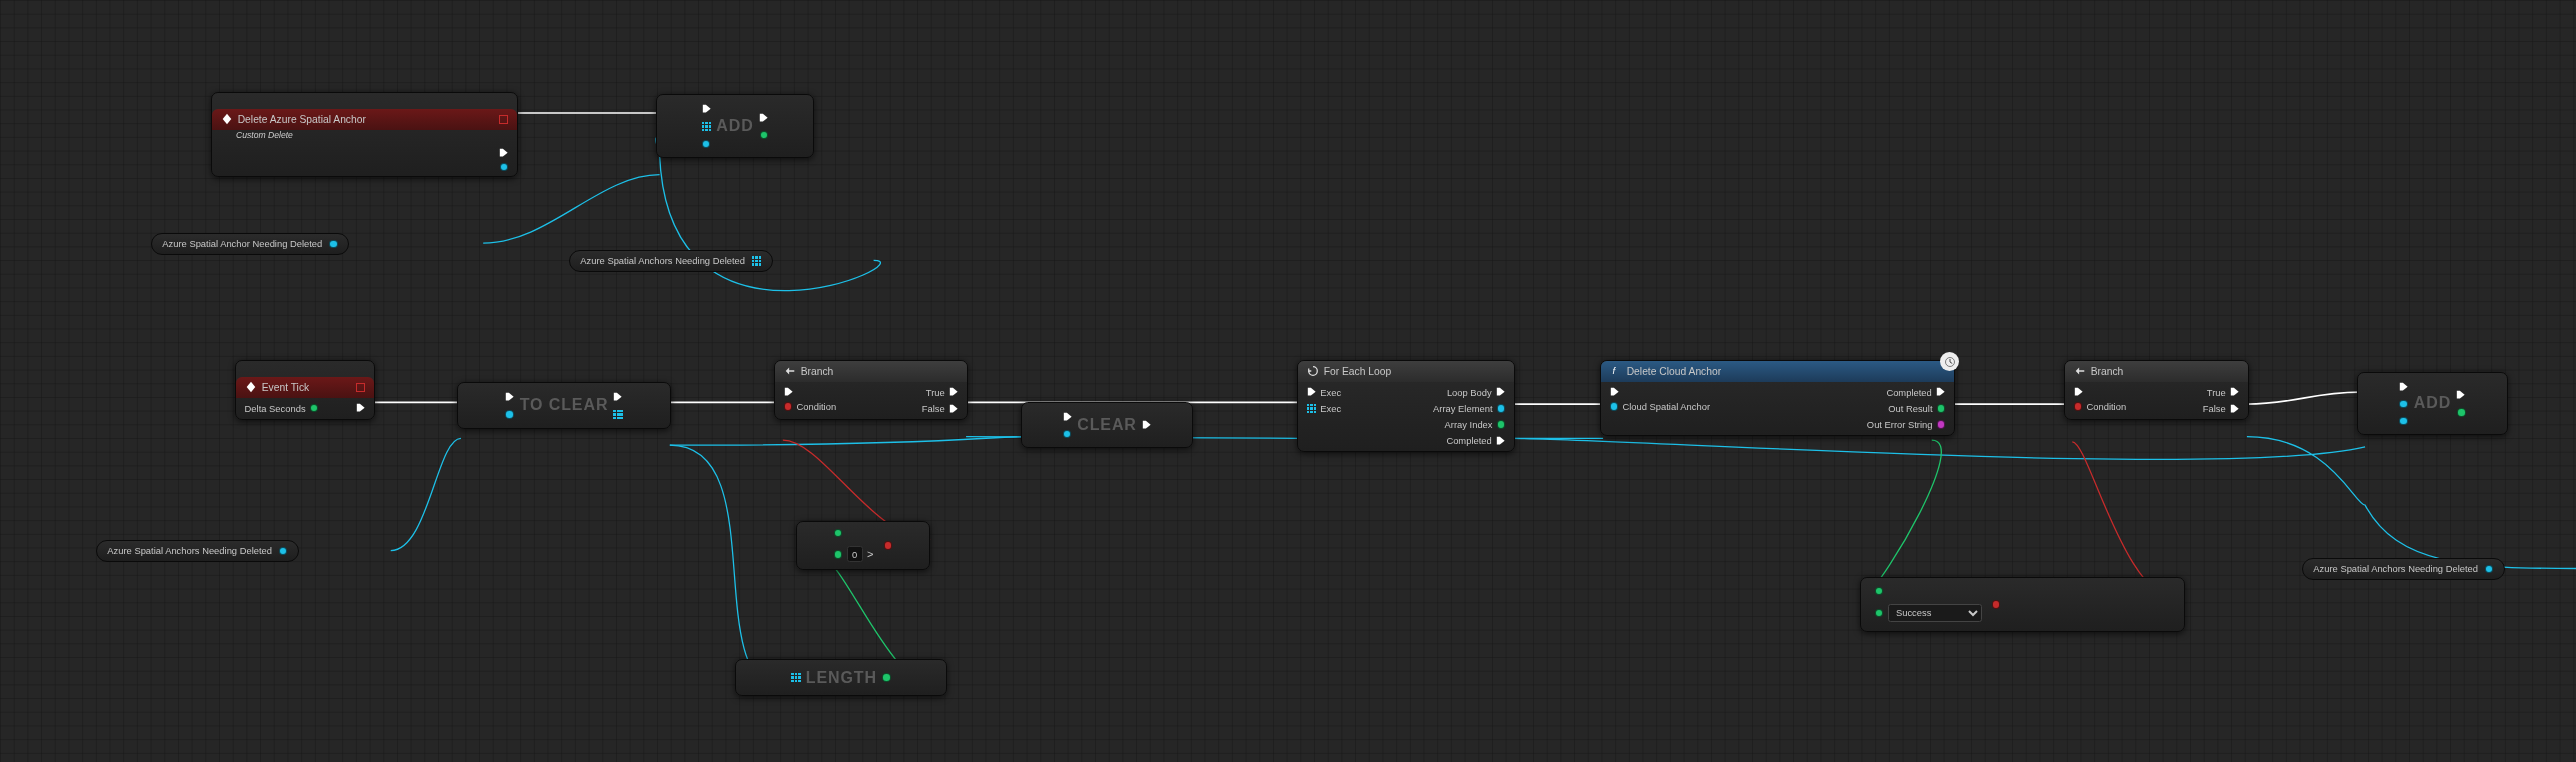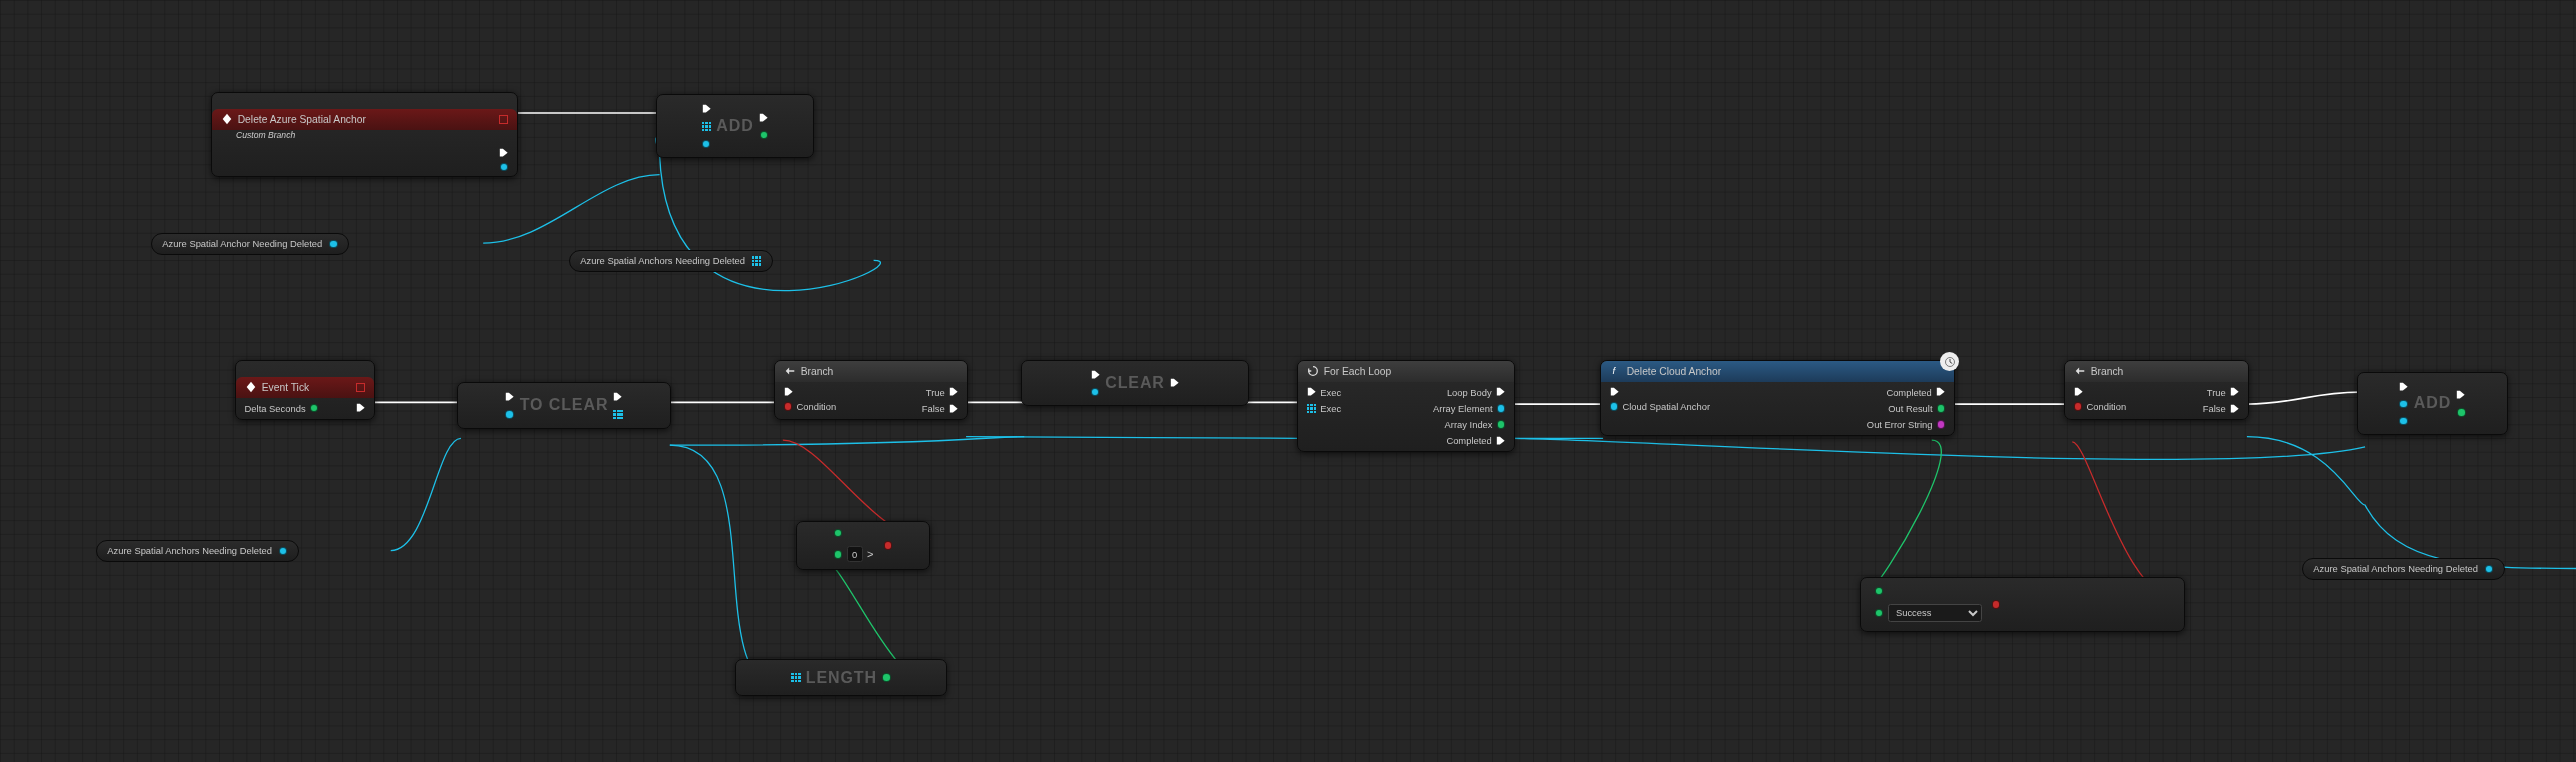--- a/index.html
+++ b/index.html
@@ -81,21 +81,21 @@
 <div class="node" style="left:211px; top:92px; width:307px;">
   <div class="node-header header-red">
     <span class="header-icon">
       <svg viewBox="0 0 14 14">
           <path d="M7 1 L12 7 L7 13 L2 7 Z" fill="#fff"></path>
         </svg>
     </span>
     <span>Delete Azure Spatial Anchor</span>
     <span class="delegate-box"></span>
   </div>
-  <div class="node-subtitle">Custom Branch</div>
+  <div class="node-subtitle">Custom Delete</div>
   <div class="node-body">
     <div class="col"></div>
     <div class="col">
       <span class="pin pin-right">
         <svg class="pin-arr" viewBox="0 0 12 12">
             <path class="exec-out" d="M1 1 L5 1 L11 6 L5 11 L1 11 Z"></path>
           </svg>
       </span>
       <span class="pin pin-right">
         <span class="pin-dot cyan"></span>
@@ -250,21 +250,21 @@
       <span class="pin pin-right">
           <span>False</span>
           <svg class="pin-arr" viewBox="0 0 12 12">
             <path class="exec" d="M1 1 L5 1 L11 6 L5 11 L1 11 Z"></path>
           </svg>
         </span>
     </div>
   </div>
 </div>
 
-<div class="node" style="left:1021px; top:360px; width:228px;">
+<div class="node" style="left:1021px; top:402px; width:172px;">
   <div class="compact">
     <div class="compact-side">
       <svg class="pin-arr" viewBox="0 0 12 12">
           <path class="exec" d="M1 1 L5 1 L11 6 L5 11 L1 11 Z"></path>
         </svg>
       <span class="pin-dot cyan"></span>
     </div>
     <span class="compact-label">CLEAR</span>
     <div class="compact-side" style="align-items:flex-end;">
       <svg class="pin-arr" viewBox="0 0 12 12">

